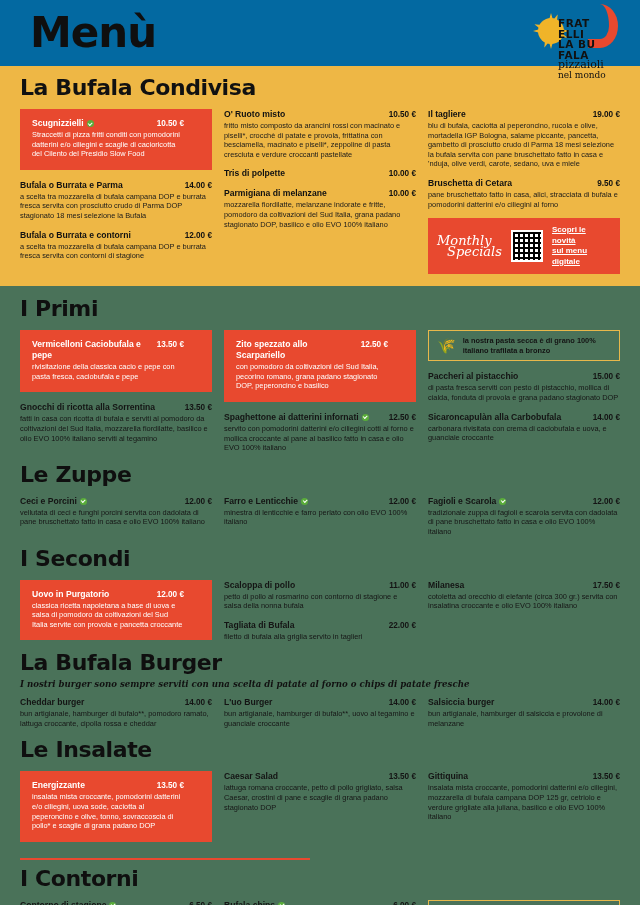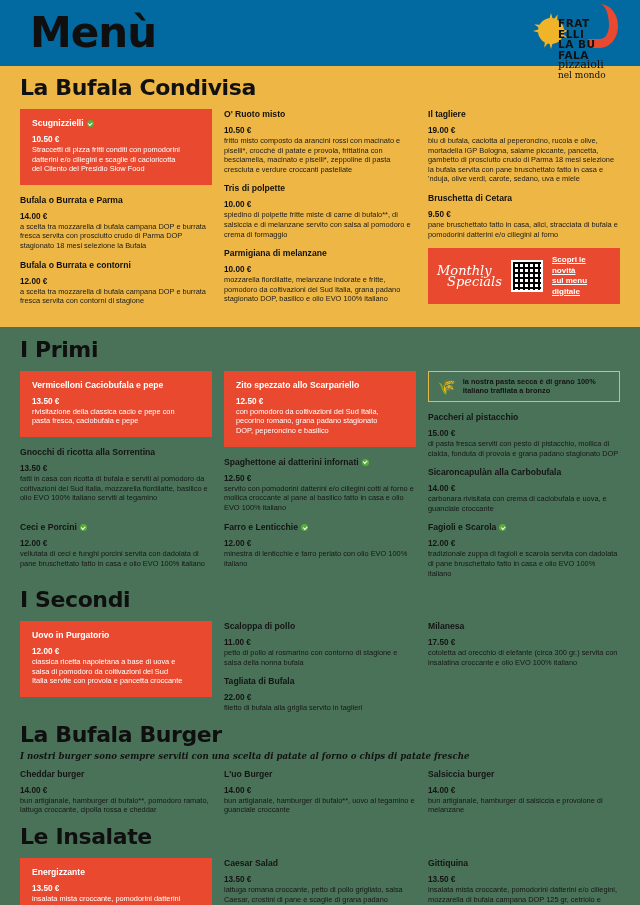--- a/index.html
+++ b/index.html
@@ -88,21 +88,21 @@
     margin-bottom: 9px;
     font-family: "DejaVu Sans", sans-serif;
   }
   .cols3 { display: flex; gap: 12px; }
   .col { flex: 1; min-width: 0; }
 
   
   .item { margin-bottom: 9px; }
   .item-head {
     display: flex; justify-content: space-between;
-    align-items: baseline; gap: 6px; flex-direction: column;
+    align-items: baseline; gap: 6px;
   }
   .item-name {
     font-size: 8.6px; font-weight: 700;
     color: #111; line-height: 11px;
   }
   .item-price {
     font-size: 8.2px; font-weight: 700;
     color: #111; white-space: nowrap;
   }
   .item-desc {
@@ -275,21 +275,20 @@
           <span class="item-name">O' Ruoto misto</span>
           <span class="item-price">10.50 €</span>
         </div>
         <div class="item-desc">fritto misto composto da arancini rossi con macinato e piselli*, crocchè di patate e provola, frittatina con besciamella, macinato e piselli*, zeppoline di pasta cresciuta e verdure croccanti pastellate</div>
       </div>
       <div class="item">
         <div class="item-head">
           <span class="item-name">Tris di polpette</span>
           <span class="item-price">10.00 €</span>
         </div>
-        <div class="item-desc">spiedino di polpette fritte miste di carne di bufalo**, di salsiccia e di melanzane servito con salsa al pomodoro e crema di formaggio</div>
       </div>
       <div class="item">
         <div class="item-head">
           <span class="item-name">Parmigiana di melanzane</span>
           <span class="item-price">10.00 €</span>
         </div>
         <div class="item-desc">mozzarella fiordilatte, melanzane indorate e fritte, pomodoro da coltivazioni del Sud Italia, grana padano stagionato DOP, basilico e olio EVO 100% italiano</div>
       </div>
     </div>
 
@@ -383,20 +382,21 @@
             <span class="item-name">Sicaroncapulàn alla Carbobufala</span>
             <span class="item-price">14.00 €</span>
           </div>
           <div class="item-desc">carbonara rivisitata con crema di caciobufala e uova, e guanciale croccante</div>
         </div>
       </div>
     </div>
   </div>
 
   <div>
+    <div class="sec-title">Le Zuppe</div>
     <div class="cols3">
       <div class="col">
         <div class="item">
           <div class="item-head">
             <span class="item-name"><span>Ceci e Porcini</span><span class="veg"></span></span>
             <span class="item-price">12.00 €</span>
           </div>
           <div class="item-desc">vellutata di ceci e funghi porcini servita con dadolata di pane bruschettato fatto in casa e olio EVO 100% italiano</div>
         </div>
       </div>

